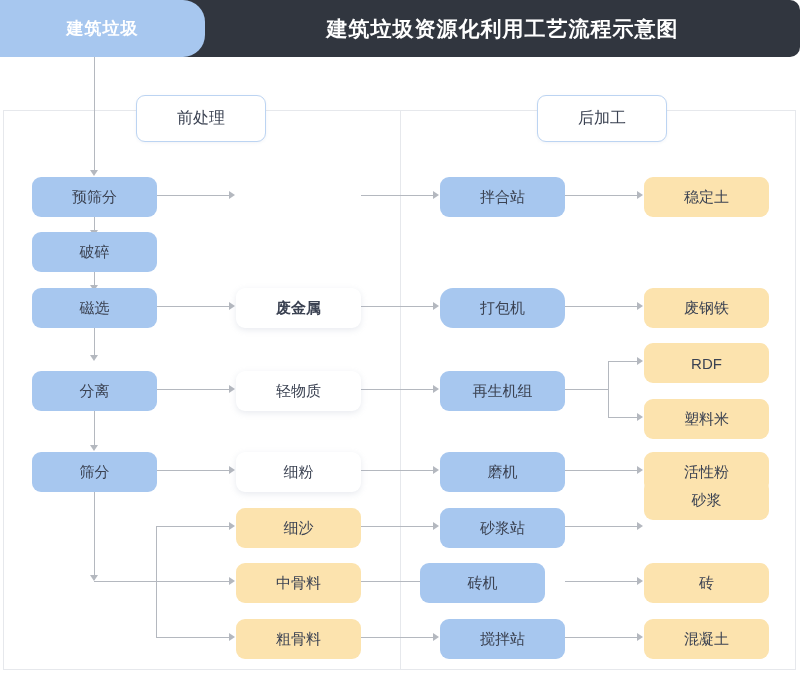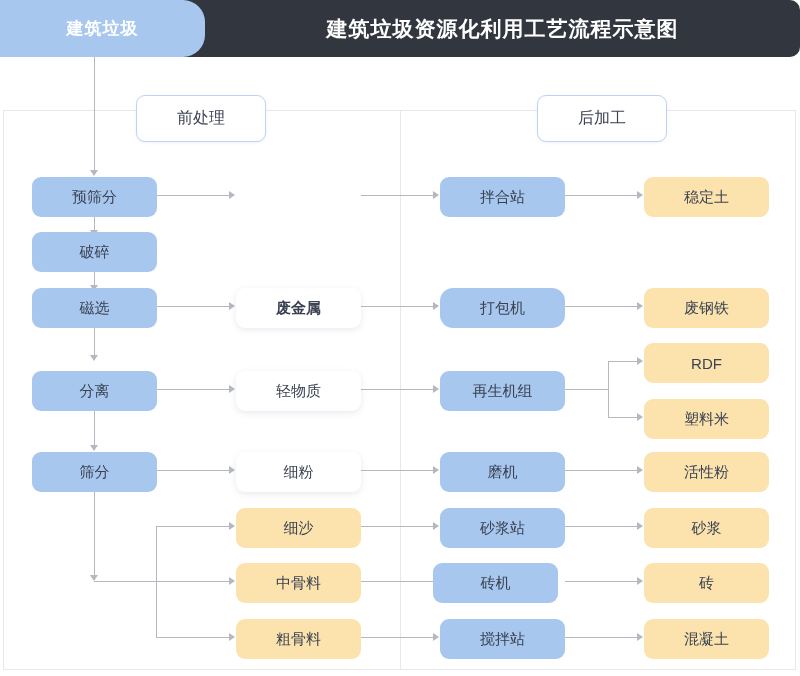--- a/index.html
+++ b/index.html
@@ -198,25 +198,25 @@
 
   <div class="node orange" style="left:236px;top:508px;width:125px;">细沙</div>
   <div class="node orange" style="left:236px;top:563px;width:125px;">中骨料</div>
   <div class="node orange" style="left:236px;top:619px;width:125px;">粗骨料</div>
 
   <div class="node blue" style="left:440px;top:177px;width:125px;">拌合站</div>
   <div class="node blue" style="left:440px;top:288px;width:125px;border-radius:13px;">打包机</div>
   <div class="node blue" style="left:440px;top:371px;width:125px;">再生机组</div>
   <div class="node blue" style="left:440px;top:452px;width:125px;">磨机</div>
   <div class="node blue" style="left:440px;top:508px;width:125px;">砂浆站</div>
-  <div class="node blue" style="left:433px;top:563px;width:125px;">砖机</div>
+  <div class="node blue" style="left:420px;top:563px;width:125px;">砖机</div>
   <div class="node blue" style="left:440px;top:619px;width:125px;">搅拌站</div>
 
   <div class="node orange" style="left:644px;top:177px;width:125px;">稳定土</div>
   <div class="node orange" style="left:644px;top:288px;width:125px;">废钢铁</div>
   <div class="node orange" style="left:644px;top:343px;width:125px;">RDF</div>
   <div class="node orange" style="left:644px;top:399px;width:125px;">塑料米</div>
   <div class="node orange" style="left:644px;top:452px;width:125px;">活性粉</div>
-  <div class="node orange" style="left:644px;top:508px;width:125px;">砂浆</div>
+  <div class="node orange" style="left:644px;top:480px;width:125px;">砂浆</div>
   <div class="node orange" style="left:644px;top:563px;width:125px;">砖</div>
   <div class="node orange" style="left:644px;top:619px;width:125px;">混凝土</div>
 
 </div>
 
 </body></html>

